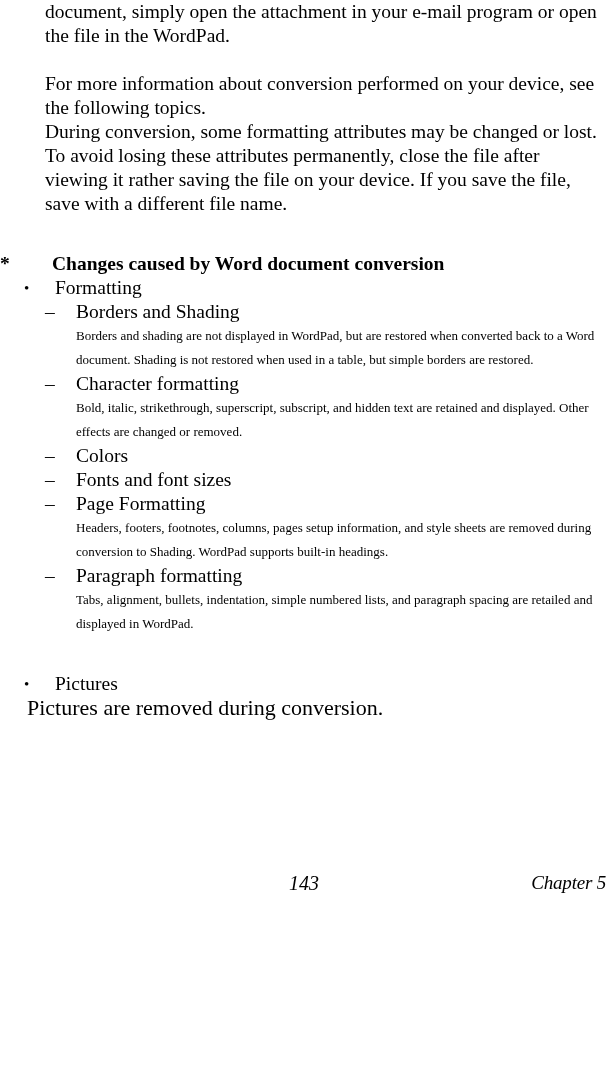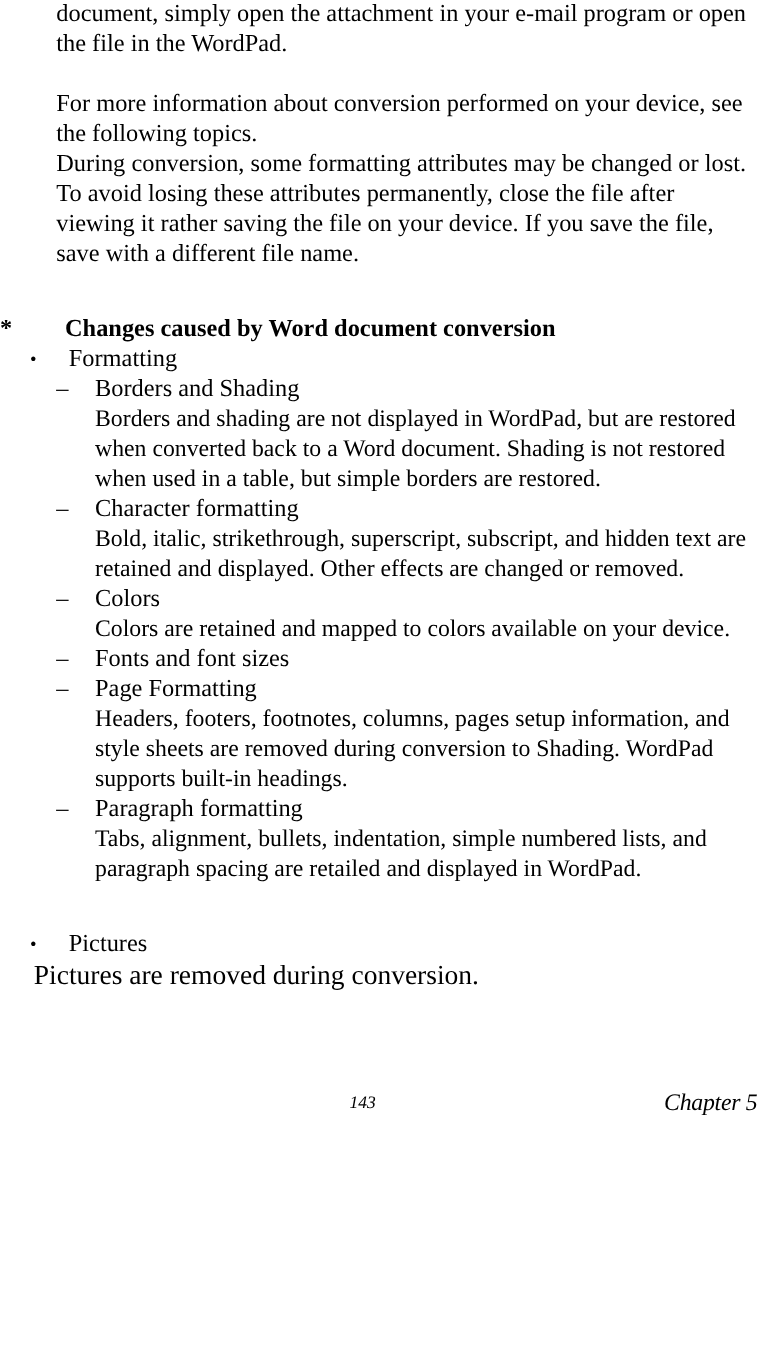--- a/index.html
+++ b/index.html
@@ -107,41 +107,42 @@
     position: absolute;
     left: 45px;
     top: 0;
     font-size: 19.5px;
     line-height: 24px;
   }
 
   
   .dash-sub {
     margin: 0 2px 0 76px;
-    font-size: 19px;
+    font-size: 13px;
     line-height: 24px;
   }
 
   
   .footer {
     position: absolute;
     left: 0;
     bottom: 14px;
     width: 608px;
     height: 26px;
   }
   .footer .page-number {
     position: absolute;
     left: 0;
     top: 0;
     width: 580px;
     text-align: center;
     font-style: italic;
-    font-size: 14px;
-    line-height: 24px;
+    font-size: 20px;
+    line-height: 24px;
+    padding-left: 14px;
   }
   .footer .chapter {
     position: absolute;
     right: 2px;
     top: 0;
     font-style: italic;
     font-size: 19px;
     line-height: 24px;
     letter-spacing: -0.2px;
   }
@@ -182,21 +183,20 @@
     <div class="dash-row">
       <span class="marker">–</span>
       <span>Character formatting</span>
     </div>
     <div class="para dash-sub">Bold, italic, strikethrough, superscript, subscript, and hidden text are retained and displayed. Other effects are changed or removed.</div>
 
     <div class="dash-row">
       <span class="marker">–</span>
       <span>Colors</span>
     </div>
-    <div class="para dash-sub">Colors are retained and mapped to colors available on your device.</div>
 
     <div class="dash-row">
       <span class="marker">–</span>
       <span>Fonts and font sizes</span>
     </div>
 
     <div class="dash-row">
       <span class="marker">–</span>
       <span>Page Formatting</span>
     </div>

